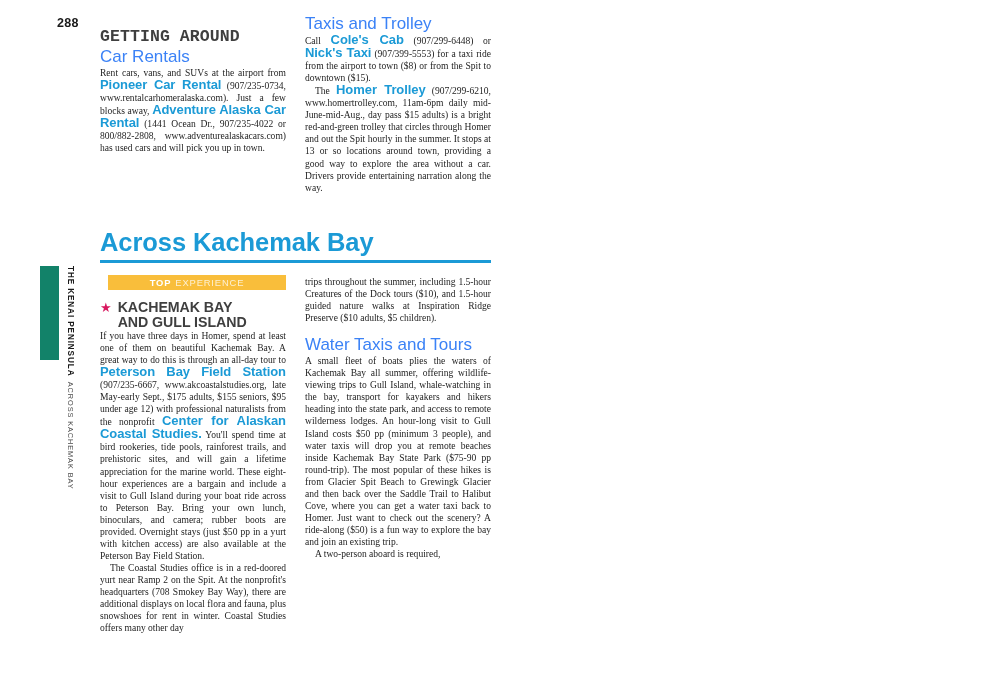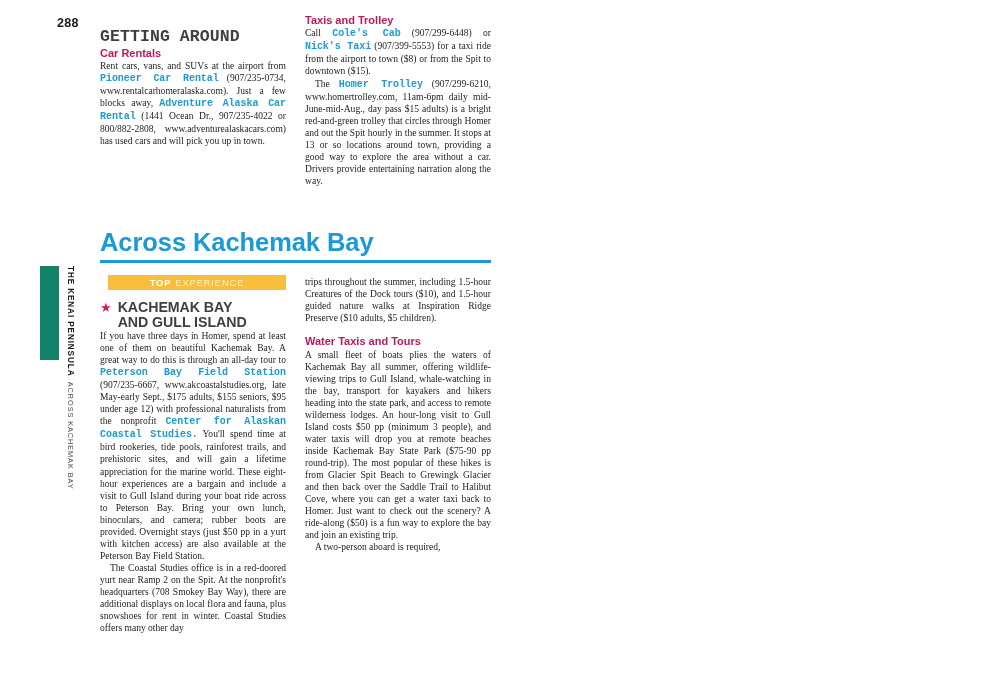--- a/index.html
+++ b/index.html
@@ -108,35 +108,35 @@
     font-size: 16.5px;
     letter-spacing: 0.005em;
     color: #3f3f3f;
     margin-top: 14px;
     margin-bottom: 0px;
     line-height: 1.08;
   }
 
   .h-sub {
     font-family: "Liberation Sans", sans-serif;
-    font-weight: bold;
-    font-size: 11px;
-    color: #be185d;
+    font-weight: normal;
+    font-size: 17px;
+    color: #3b82f6;
     margin-top: 1px;
     margin-bottom: 1px;
     line-height: 1.12;
   }
   .h-sub.spaced { margin-top: 11px; }
 
   
   .lk {
     color: #1b9ad6;
-    font-family: Liberation Mono, monospace;
-    font-weight: bold;
-    font-size: 10px;
+    font-family: Liberation Sans, sans-serif;
+    font-weight: bold;
+    font-size: 13px;
     letter-spacing: -0.005em;
   }
 
   
   .section-title-wrap {
     position: absolute;
     left: 60px;
     top: 228px;
     width: 391px;
   }

